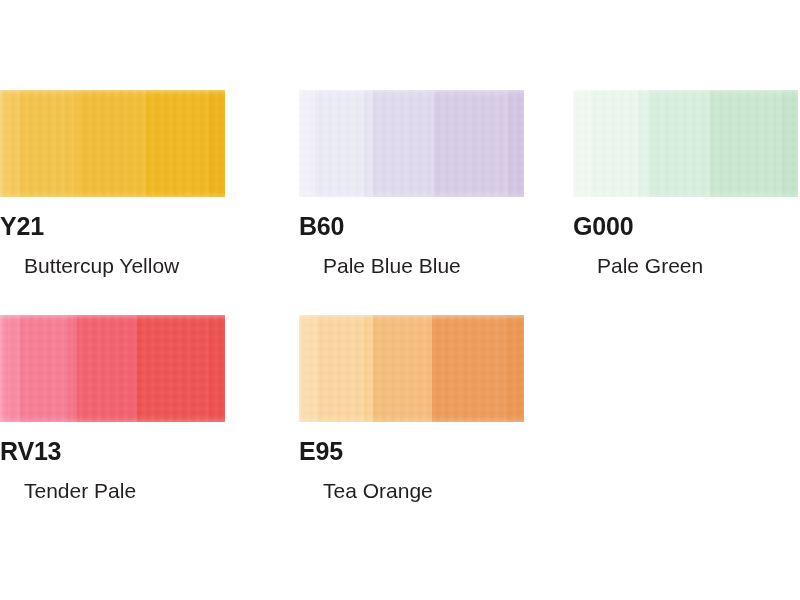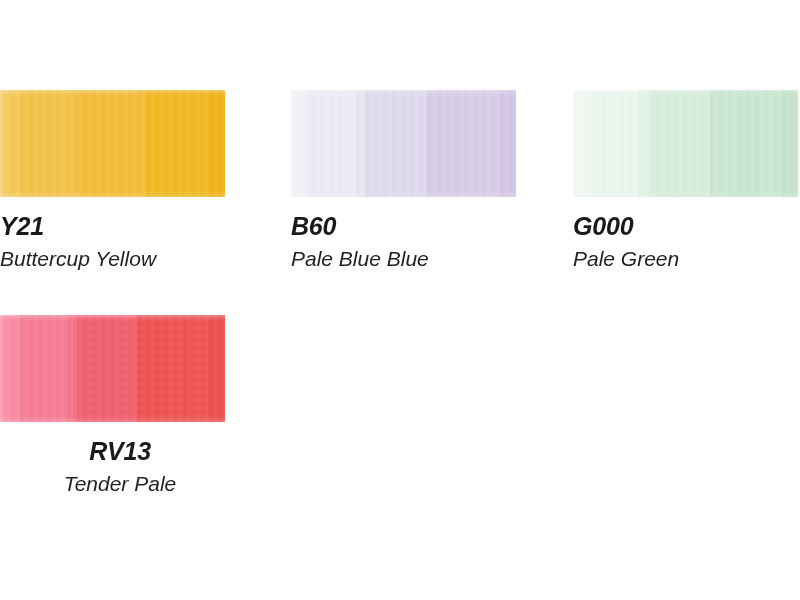--- a/index.html
+++ b/index.html
@@ -15,35 +15,34 @@
     overflow: hidden;
     position: relative;
   }
 
   #swatch-grid {
     position: absolute;
     left: 0;
     top: 0;
     width: 749px;
     height: 600px;
-    font-style: italic;
   }
 
   .swatch-cell {
     position: absolute;
     width: 232px;
   }
 
   
   .col-0 { left: 0px; }
-  .col-1 { left: 291px; }
+  .col-1 { left: 299px; }
   .col-2 { left: 573px; }
   
   .row-0 { top: 90px; }
-  .row-1 { top: 315px; text-align: center; }
+  .row-1 { top: 315px; }
 
   .swatch-chip {
     position: relative;
     width: 225px;
     height: 107px;
     display: flex;
     flex-direction: row;
     overflow: hidden;
   }
 
@@ -107,22 +106,23 @@
     line-height: 1.06;
     letter-spacing: -0.2px;
     white-space: nowrap;
   }
 
   .swatch-name {
     font-size: 21px;
     font-weight: normal;
     color: #231f20;
     line-height: 1.18;
-    margin-top: 7px;
+    margin-top: 14px;
     white-space: nowrap;
+    padding-left: 24px;
   }
 </style>
 </head>
 <body style="background: rgb(255, 255, 255);">
 
 <div id="swatch-grid">
     <div class="swatch-cell col-0 row-0">
       <div class="swatch-chip">
         <div class="band" title="#F5C95B" style="background: rgb(245, 201, 91); width: 9%;"></div>
         <div class="band" title="#F3C44B" style="background: rgb(243, 196, 75); width: 22%;"></div>
@@ -179,13 +179,29 @@
         <div class="band" title="#EE5453" style="background: rgb(238, 84, 83); width: 32%;"></div>
         <div class="band" title="#EC5150" style="background: rgb(236, 81, 80); width: 7%;"></div>
         <div class="grain"></div>
         <div class="edge-shade"></div>
       </div>
       <div class="swatch-labels">
         <div class="swatch-code">RV13</div>
         <div class="swatch-name">Tender Pale</div>
       </div>
     </div>
+    <div class="swatch-cell col-1 row-1">
+      <div class="swatch-chip">
+        <div class="band" title="#FBDDAE" style="background: rgb(251, 221, 174); width: 8%;"></div>
+        <div class="band" title="#FAD7A0" style="background: rgb(250, 215, 160); width: 21%;"></div>
+        <div class="band" title="#F9D293" style="background: rgb(249, 210, 147); width: 4%;"></div>
+        <div class="band" title="#F5BE7C" style="background: rgb(245, 190, 124); width: 26%;"></div>
+        <div class="band" title="#EE9D5D" style="background: rgb(238, 157, 93); width: 33%;"></div>
+        <div class="band" title="#EC9855" style="background: rgb(236, 152, 85); width: 8%;"></div>
+        <div class="grain"></div>
+        <div class="edge-shade"></div>
+      </div>
+      <div class="swatch-labels">
+        <div class="swatch-code">E95</div>
+        <div class="swatch-name">Tea Orange</div>
+      </div>
+    </div>
   </div>
 
 </body></html>

